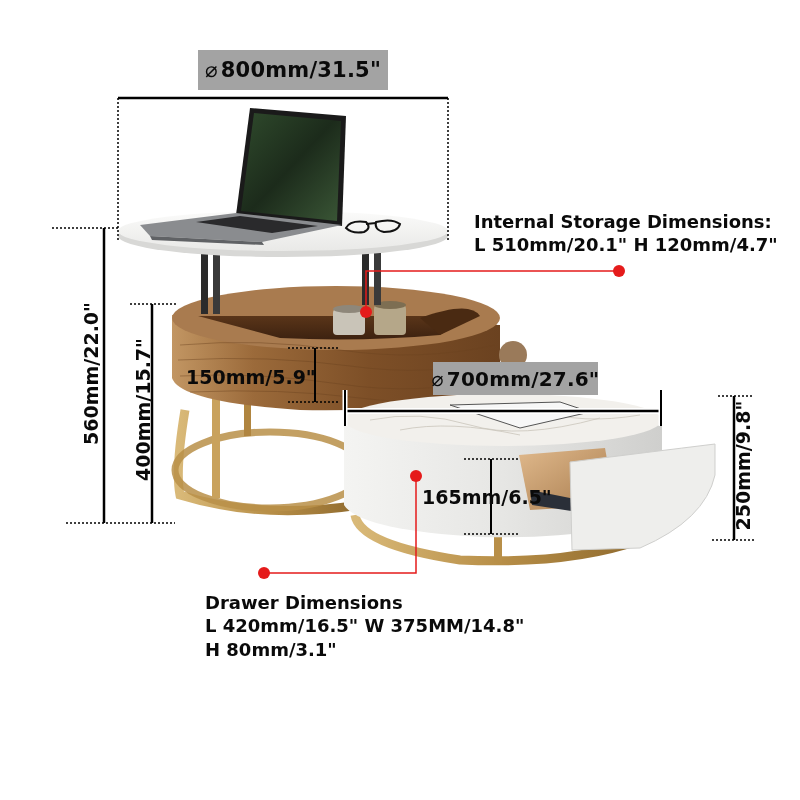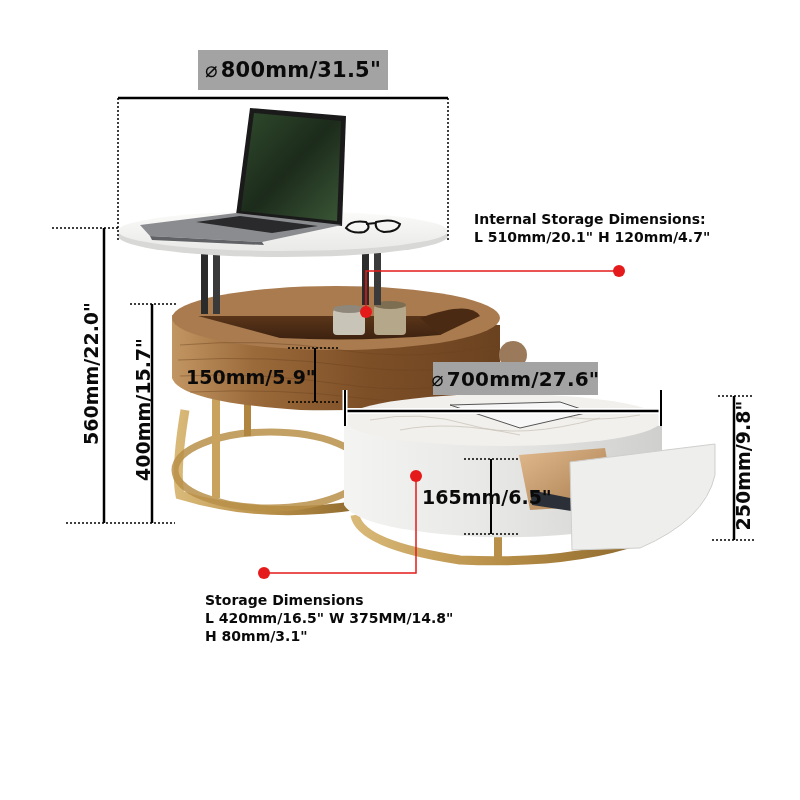--- a/index.html
+++ b/index.html
@@ -6,21 +6,21 @@
   body { width: 800px; height: 800px; position: relative; overflow: hidden; font-family: "DejaVu Sans", sans-serif; }
   .abs { position: absolute; }
   .label-box {
     position: absolute; background: #a3a3a3; color: #0a0a0a;
     font-weight: bold; font-size: 21px; line-height: 1; display: flex; align-items: center; justify-content: center;
     letter-spacing: 0.2px;
   }
   .dim-text { position: absolute; color: #0a0a0a; font-weight: bold; font-size: 19px; white-space: nowrap; line-height: 1; }
   .vtext { position: absolute; color: #0a0a0a; font-weight: bold; font-size: 19px; white-space: nowrap; line-height: 1;
            transform: rotate(-90deg); transform-origin: center center; }
-  .callout-title, .callout-line { position: absolute; color: #0a0a0a; font-weight: bold; font-size: 14px; white-space: nowrap; line-height: 1.3; }
+  .callout-title, .callout-line { position: absolute; color: #0a0a0a; font-weight: bold; font-size: 18px; white-space: nowrap; line-height: 1.3; }
   svg { position: absolute; left: 0; top: 0; }
 </style>
 </head>
 <body>
 
 <svg width="800" height="800" viewBox="0 0 800 800">
   <defs>
     <linearGradient id="walnutGrad" x1="0" y1="0" x2="1" y2="0">
       <stop offset="0" stop-color="#c29663"></stop>
       <stop offset="0.25" stop-color="#9b6a3a"></stop>
@@ -198,16 +198,16 @@
 <div class="dim-text" style="left:186px; top:368px;">150mm/5.9"</div>
 
 <div class="dim-text" style="left:422px; top:488px;">165mm/6.5"</div>
 
 <div class="abs" style="left:474px; top:210px;">
   <div class="callout-title" style="position:relative;">Internal Storage Dimensions:</div>
   <div class="callout-line" style="position:relative;">L 510mm/20.1" H 120mm/4.7"</div>
 </div>
 
 <div class="abs" style="left:205px; top:591px;">
-  <div class="callout-title" style="position:relative;">Storage Dimensions</div>
+  <div class="callout-title" style="position:relative;">Drawer Dimensions</div>
   <div class="callout-line" style="position:relative;">L 420mm/16.5" W 375MM/14.8"</div>
   <div class="callout-line" style="position:relative;">H 80mm/3.1"</div>
 </div>
 
 </body></html>

